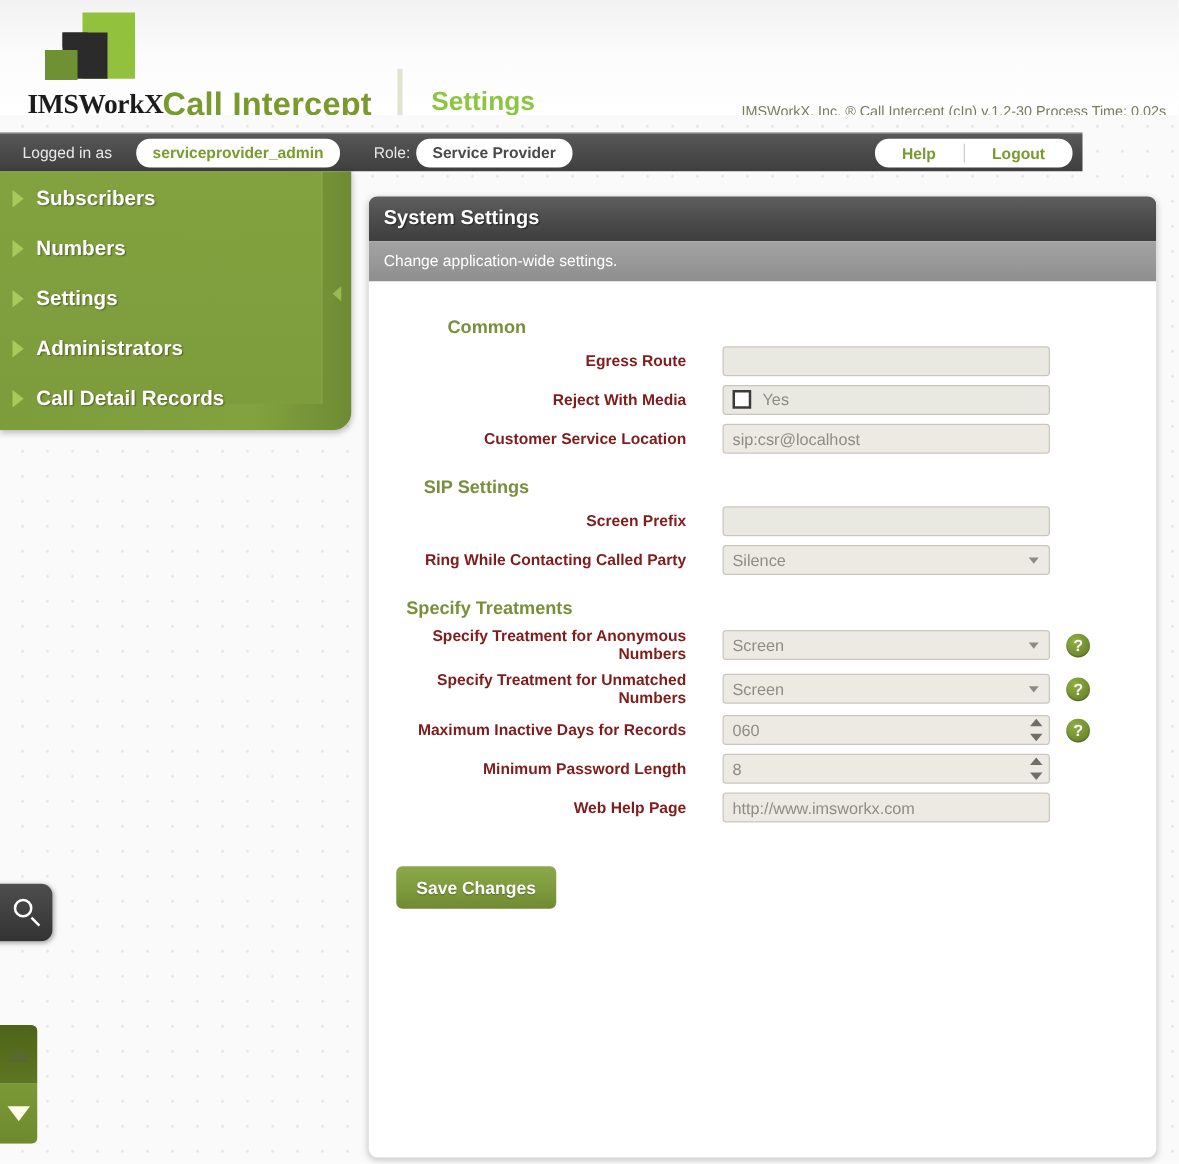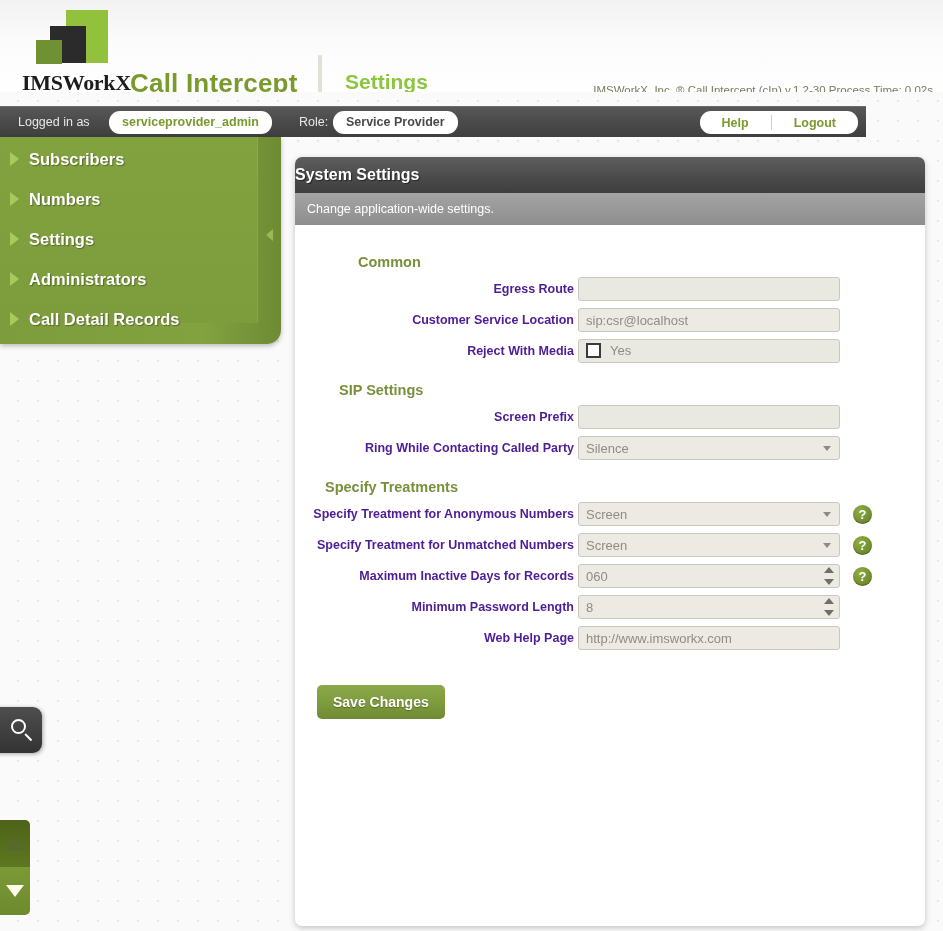--- a/index.html
+++ b/index.html
@@ -219,20 +219,21 @@
     background: #ffffff;
     border-radius: 7px;
     box-shadow: 0 2px 6px rgba(0,0,0,0.22);
     overflow: hidden;
   }
   .panel-title {
     height: 36px;
     background: linear-gradient(to bottom, #5e5e5e 0%, #4b4b4b 55%, #3e3e3e 100%);
     display: flex;
     align-items: center;
+    padding-left: 12px;
   }
   .panel-title span {
     font-size: 16px;
     font-weight: bold;
     color: #ffffff;
     text-shadow: 1px 1px 1px rgba(0,0,0,0.5);
   }
   .panel-sub {
     height: 32px;
     background: linear-gradient(to bottom, #a3a3a3 0%, #999999 50%, #8e8e8e 100%);
@@ -264,24 +265,24 @@
 
   .field-row {
     display: flex;
     align-items: center;
     margin-bottom: 7px;
     padding-left: 18px;
   }
   .field-label {
     width: 265px;
     text-align: right;
-    padding-right: 4px;
+    padding-right: 29px;
     font-size: 12.5px;
     font-weight: bold;
-    color: #4c1d95;
+    color: #7f1d1d;
     line-height: 14px;
   }
   .field-ctrl {
     position: relative;
     width: 262px;
     height: 24px;
   }
   .inp {
     width: 262px;
     height: 24px;
@@ -499,37 +500,37 @@
     <div class="section-head sh-common">Common</div>
 
     <div class="field-row">
       <div class="field-label">Egress Route</div>
       <div class="field-ctrl">
         <input class="inp blank" type="text" value="" style="">
       </div>
     </div>
 
     <div class="field-row">
-      <div class="field-label">Customer Service Location</div>
-      <div class="field-ctrl">
-        <input class="inp" type="text" value="sip:csr@localhost" style="">
-      </div>
-    </div>
-
-    <div class="field-row">
       <div class="field-label">Reject With Media</div>
       <div class="field-ctrl">
         <div class="inp blank"></div>
         <div class="chk-wrap">
           <span class="chk-box"></span>
           <span class="chk-text">Yes</span>
         </div>
       </div>
     </div>
 
+    <div class="field-row">
+      <div class="field-label">Customer Service Location</div>
+      <div class="field-ctrl">
+        <input class="inp" type="text" value="sip:csr@localhost" style="">
+      </div>
+    </div>
+
     
     <div class="section-head sh-sip" style="margin-top:12px">SIP Settings</div>
 
     <div class="field-row">
       <div class="field-label">Screen Prefix</div>
       <div class="field-ctrl">
         <input class="inp blank" type="text" value="" style="">
       </div>
     </div>
 

